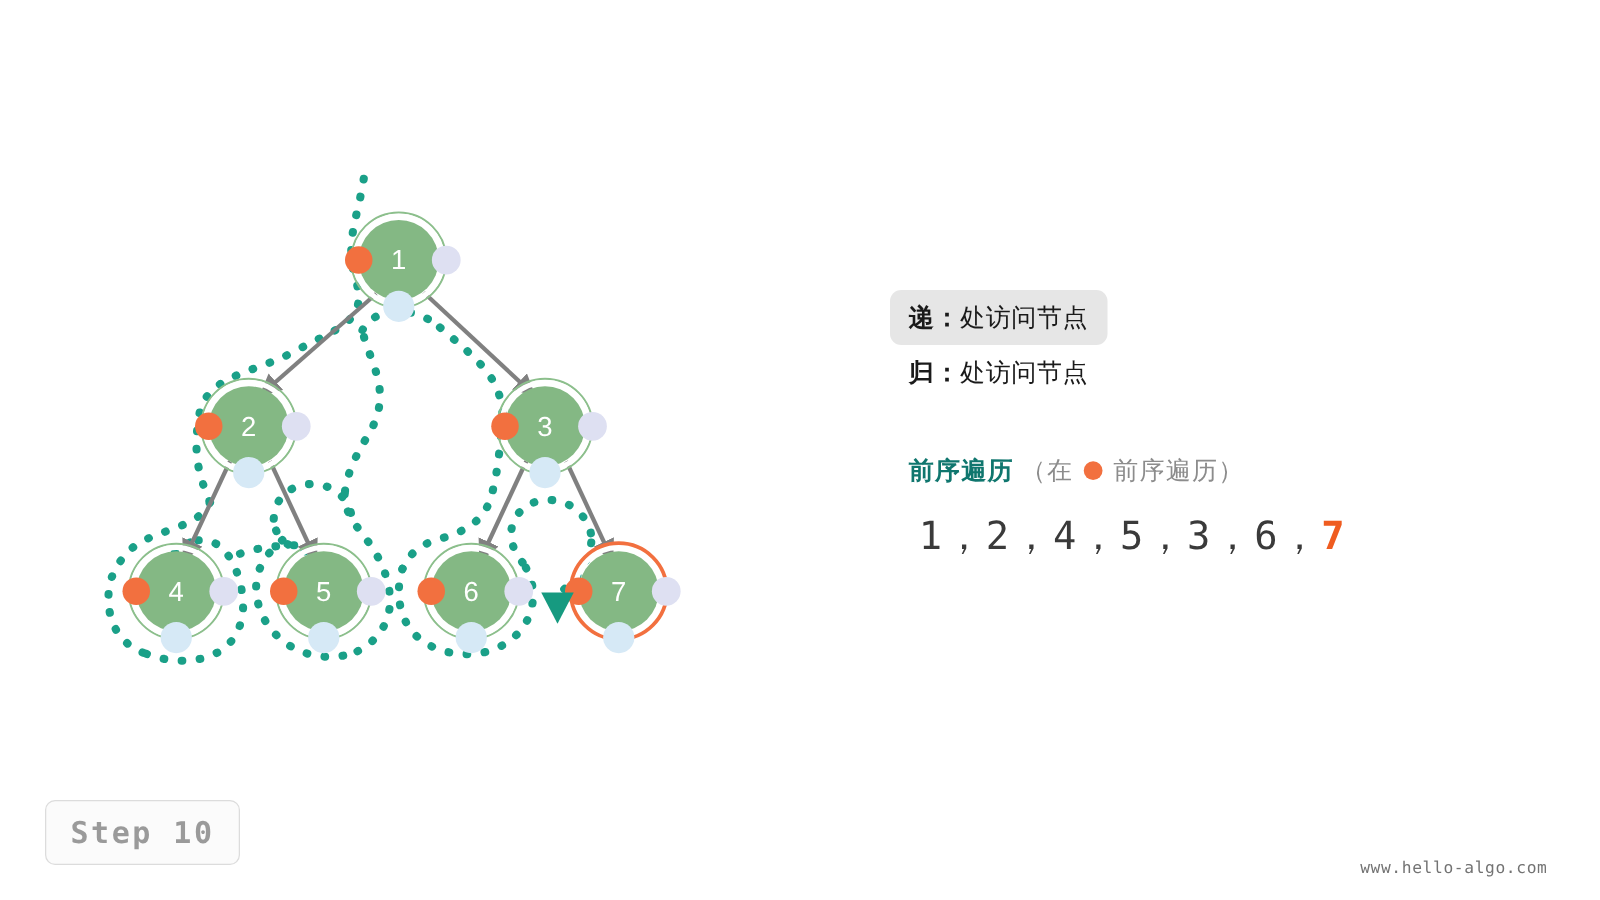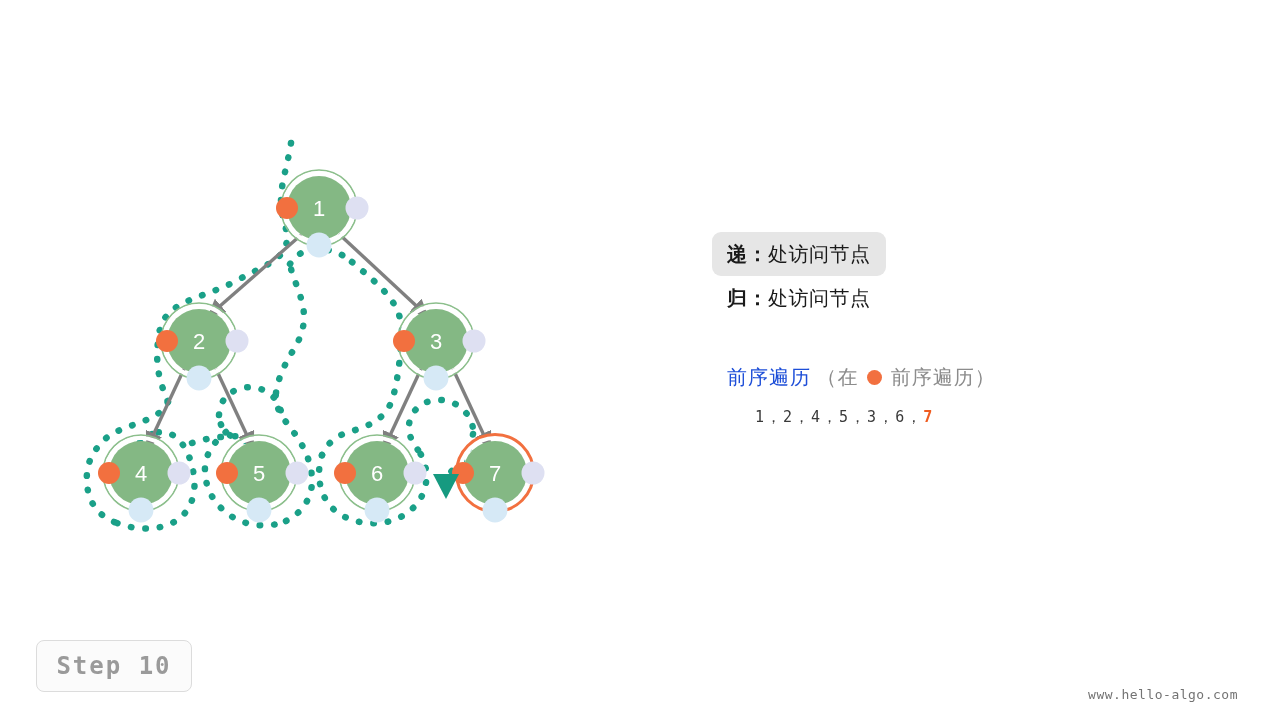--- a/index.html
+++ b/index.html
@@ -63,42 +63,42 @@
     left: 727px;
     top: 360px;
     width: 500px;
   }
   .order-title {
     font-size: 20px;
     white-space: nowrap;
     line-height: 34px;
   }
   .order-title .strong {
-    font-weight: normal;
-    color: #1d4ed8;
+    font-weight: bold;
+    color: #0f766e;
     letter-spacing: 1px;
   }
   .order-title .muted {
     color: #8c8c8c;
     letter-spacing: 1px;
   }
   .inline-dot {
     display: inline-block;
     width: 15px;
     height: 15px;
     border-radius: 50%;
     background: #f2703f;
     vertical-align: -1px;
     margin: 0 3px;
   }
   .order-seq {
     margin-top: 14px;
-    margin-left: 28px;
+    margin-left: 8px;
     font-family: "DejaVu Sans Mono", monospace;
-    font-size: 15px;
+    font-size: 31px;
     color: #3a3a3a;
     letter-spacing: 2px;
     white-space: nowrap;
   }
   .order-seq .hl {
     color: #ef5c20;
     font-weight: bold;
   }
 
   

